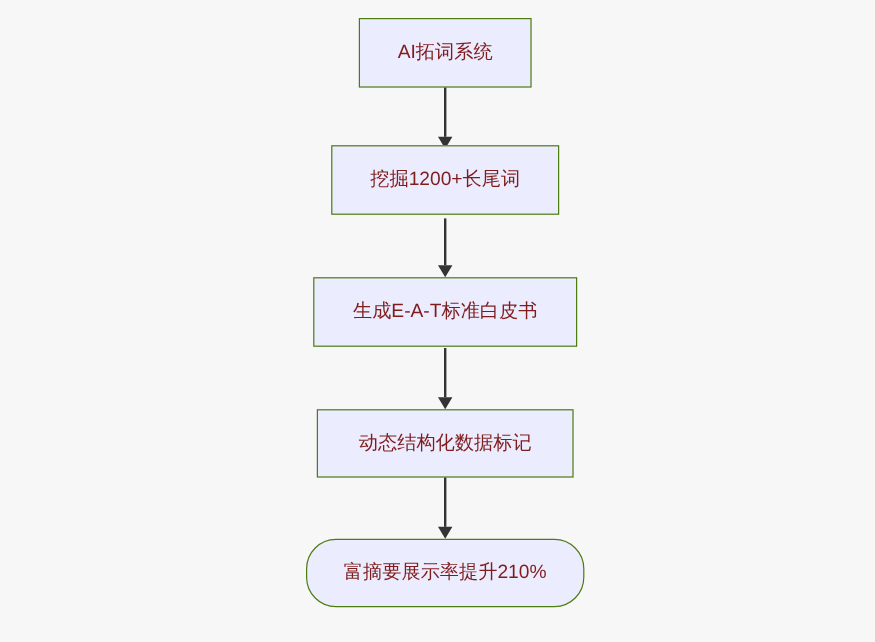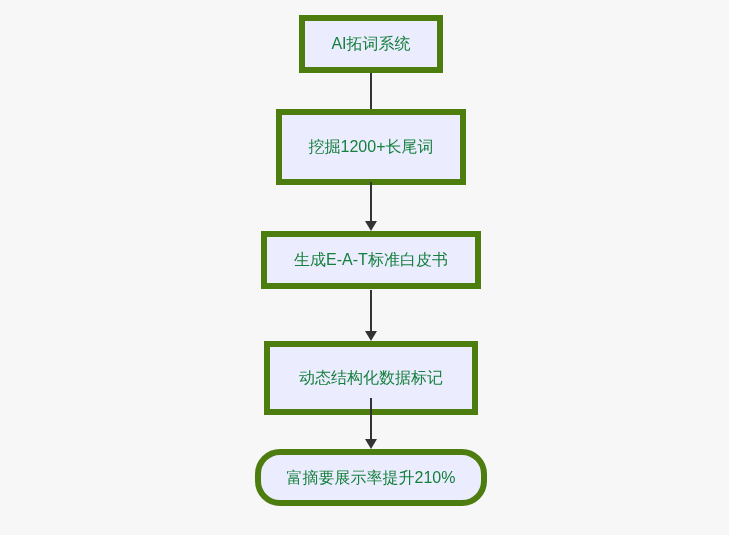--- a/index.html
+++ b/index.html
@@ -12,22 +12,22 @@
     position: relative;
     width: 729px;
     height: 535px;
     background: #f7f7f7;
     overflow: hidden;
   }
   .node {
     position: absolute;
     box-sizing: border-box;
     background: #ECECFF;
-    border: 6px solid #4d7c0f;
-    color: #15803d;
+    border: 1px solid #4d7c0f;
+    color: #7f1d1d;
     font-size: 16px;
     display: flex;
     align-items: center;
     justify-content: center;
     text-align: center;
     line-height: 1.2;
     white-space: nowrap;
   }
   .edge-line {
     position: absolute;
@@ -39,23 +39,23 @@
     position: absolute;
     left: 365px;
     width: 0;
     height: 0;
     border-left: 6px solid transparent;
     border-right: 6px solid transparent;
     border-top: 10px solid #333333;
   }
   
   .n1 { left: 299px; top: 15px;  width: 144px; height: 58px; }
-  .n2 { left: 276px; top: 109px; width: 190px; height: 76px; }
+  .n2 { left: 276px; top: 121px; width: 190px; height: 58px; }
   .n3 { left: 261px; top: 231px; width: 220px; height: 58px; }
-  .n4 { left: 264px; top: 341px; width: 214px; height: 74px; align-items: center; }
+  .n4 { left: 264px; top: 341px; width: 214px; height: 57px; align-items: center; }
   .n5 { left: 255px; top: 449px; width: 232px; height: 57px; border-radius: 25px; }
   
   .e1-line { top: 73px;  height: 41px; }
   .e1-head { top: 114px; }
   .e2-line { top: 182px; height: 39px; }
   .e2-head { top: 221px; }
   .e3-line { top: 290px; height: 41px; }
   .e3-head { top: 331px; }
   .e4-line { top: 398px; height: 41px; }
   .e4-head { top: 439px; }

